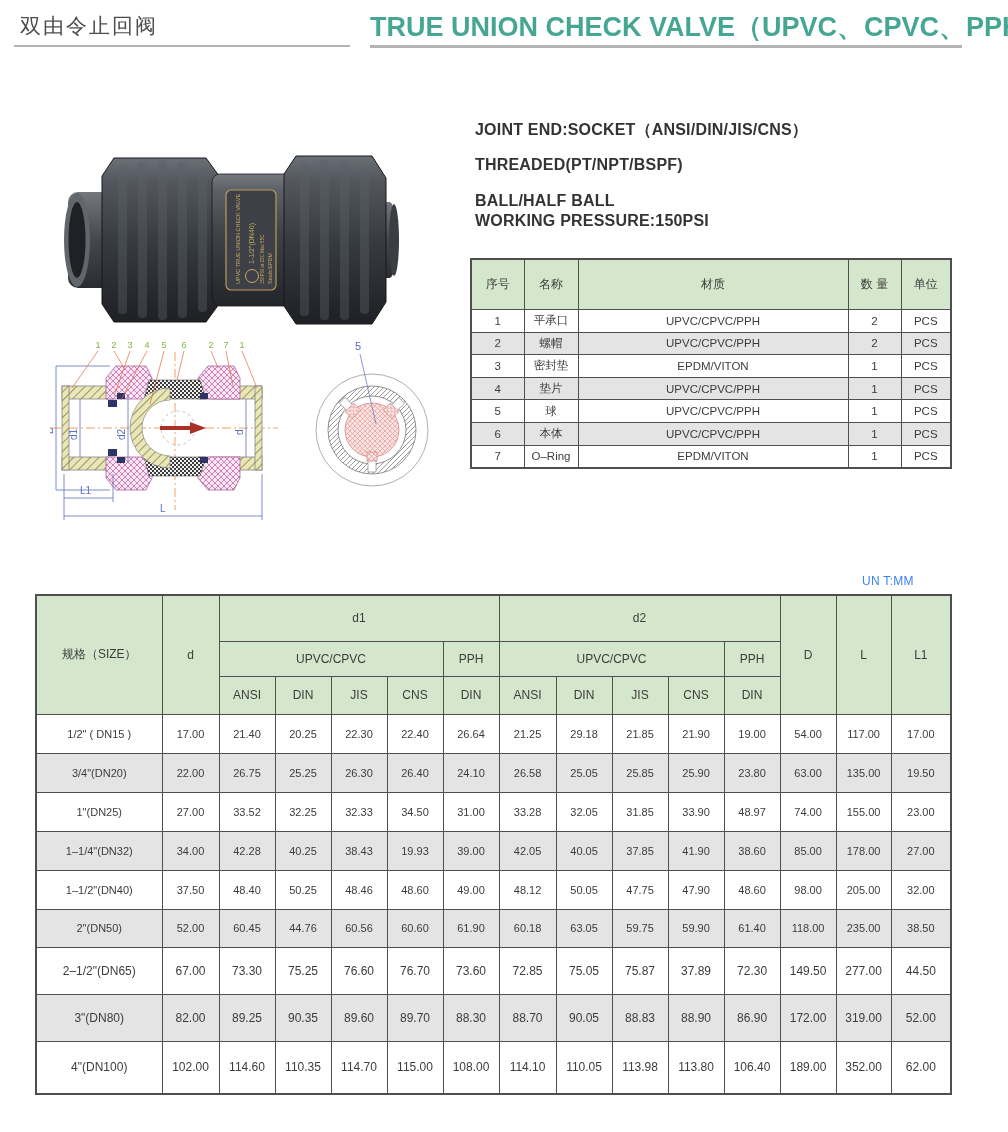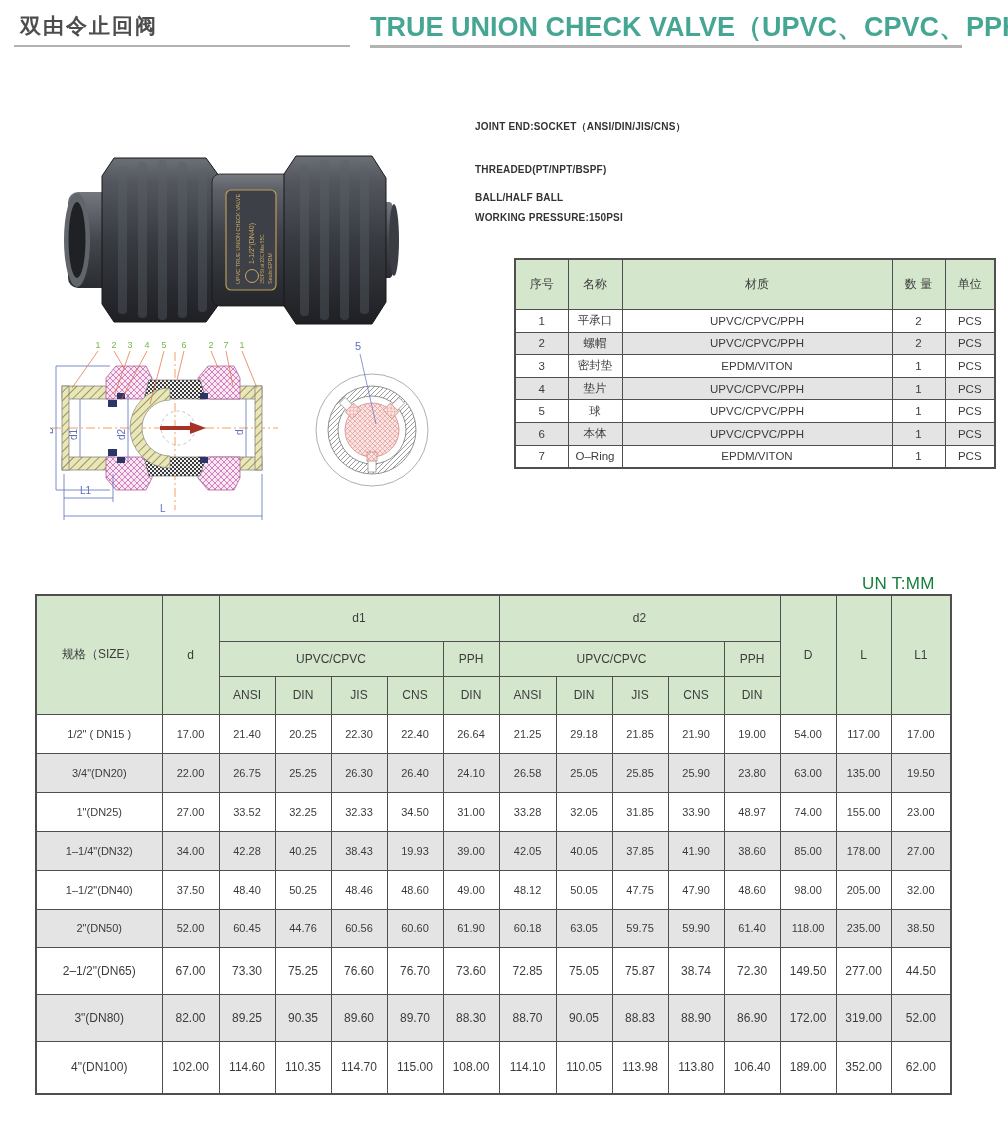--- a/index.html
+++ b/index.html
@@ -1,44 +1,44 @@
 <!DOCTYPE html>
 <html><head>
 <meta charset="utf-8">
 <style>
   html,body{margin:0;padding:0;background:#fff;}
   .page{position:relative;width:1008px;height:1132px;background:#fff;overflow:hidden;
         font-family:"Liberation Sans",sans-serif;color:#3c3c3c;}
   .abs{position:absolute;}
 
   
-  .title-cn{left:20px;top:12px;font-size:21px;font-weight:bold;color:#4d4d4d;letter-spacing:2px;}
+  .title-cn{left:20px;top:12px;font-size:21px;font-weight:normal;color:#4d4d4d;letter-spacing:2px;}
   .rule{height:2px;background:#b3b3b3;}
   .rule-left{left:14px;top:45px;width:336px;}
   .rule-right{left:370px;top:45px;width:592px;height:3px;}
   .title-en{left:370px;top:9px;width:592px;font-size:27px;font-weight:600;color:#45a693;white-space:nowrap;}
 
   
-  .spec{left:475px;font-size:10px;font-weight:bold;color:#333;letter-spacing:.2px;}
+  .spec{left:475px;font-size:16px;font-weight:bold;color:#333;letter-spacing:.2px;}
 
   
   table{border-collapse:collapse;table-layout:fixed;}
   th,td{border:1px solid #4f4f4f;text-align:center;vertical-align:middle;
         font-family:"Liberation Sans",sans-serif;color:#3c3c3c;overflow:hidden;white-space:nowrap;}
   .greenhead th{background:#d4e7cc;font-weight:normal;}
   tr.stripe td{background:#e4e4e4;}
   tr.white td{background:#ffffff;}
 
   
-  .parts-table{left:470px;top:258px;width:480px;border:2px solid #4f4f4f;font-size:12px;margin-left:44px;}
+  .parts-table{left:470px;top:258px;width:480px;border:2px solid #4f4f4f;font-size:12px;}
   .parts-table th{height:47px;font-size:12px;}
   .parts-table td{height:19.6px;font-size:11.5px;}
 
   
-  .dim-note{left:862px;top:574px;font-size:17px;color:#15803d;letter-spacing:.3px;}
+  .dim-note{left:862px;top:574px;font-size:12px;color:#3b82f6;letter-spacing:.3px;}
   .dim-table{left:35px;top:594px;width:915px;border:2px solid #4f4f4f;}
   .dim-table th{font-size:12px;}
   .dim-table td{font-size:11px;}
   .dim-table tr.h1{height:46px;}
   .dim-table tr.h2{height:35px;}
   .dim-table tr.h3{height:38px;}
   .dim-table tr.dr{height:39px;}
   .dim-table tr.dr6{height:38px;}
   .dim-table tr.tall{height:47px;}
   .dim-table tr.tall td{font-size:12px;}
@@ -110,21 +110,21 @@
     <g>
       <path d="M236,32 H312 L326,54 V178 L312,200 H236 L224,182 V50 Z" fill="url(#gNut)" stroke="#17181b" stroke-width="1"></path>
       <rect x="240" y="40" width="9" height="152" rx="4" fill="#5a6168" opacity="0.4"></rect>
       <rect x="260" y="36" width="9" height="160" rx="4" fill="#5a6168" opacity="0.4"></rect>
       <rect x="280" y="36" width="9" height="160" rx="4" fill="#5a6168" opacity="0.4"></rect>
       <rect x="300" y="42" width="9" height="148" rx="4" fill="#5a6168" opacity="0.4"></rect>
     </g>
   </svg>
 
   <div class="abs spec" style="top:120px;">JOINT END:SOCKET（ANSI/DIN/JIS/CNS）</div>
-  <div class="abs spec" style="top:164px;">THREADED(PT/NPT/BSPF)</div>
+  <div class="abs spec" style="top:156px;">THREADED(PT/NPT/BSPF)</div>
   <div class="abs spec" style="top:192px;">BALL/HALF BALL</div>
   <div class="abs spec" style="top:212px;">WORKING PRESSURE:150PSI</div>
 
   <table class="abs parts-table greenhead">
     <colgroup>
         <col style="width:53px">
         <col style="width:54px">
         <col style="width:270px">
         <col style="width:53px">
         <col style="width:50px">
@@ -475,21 +475,21 @@
       <td>2–1/2"(DN65)</td>
           <td>67.00</td>
           <td>73.30</td>
           <td>75.25</td>
           <td>76.60</td>
           <td>76.70</td>
           <td>73.60</td>
           <td>72.85</td>
           <td>75.05</td>
           <td>75.87</td>
-          <td>38.74</td>
+          <td>37.89</td>
           <td>72.30</td>
           <td>149.50</td>
           <td>277.00</td>
           <td>44.50</td>
         </tr>
     <tr class="tall stripe">
       <td>3"(DN80)</td>
           <td>82.00</td>
           <td>89.25</td>
           <td>90.35</td>

